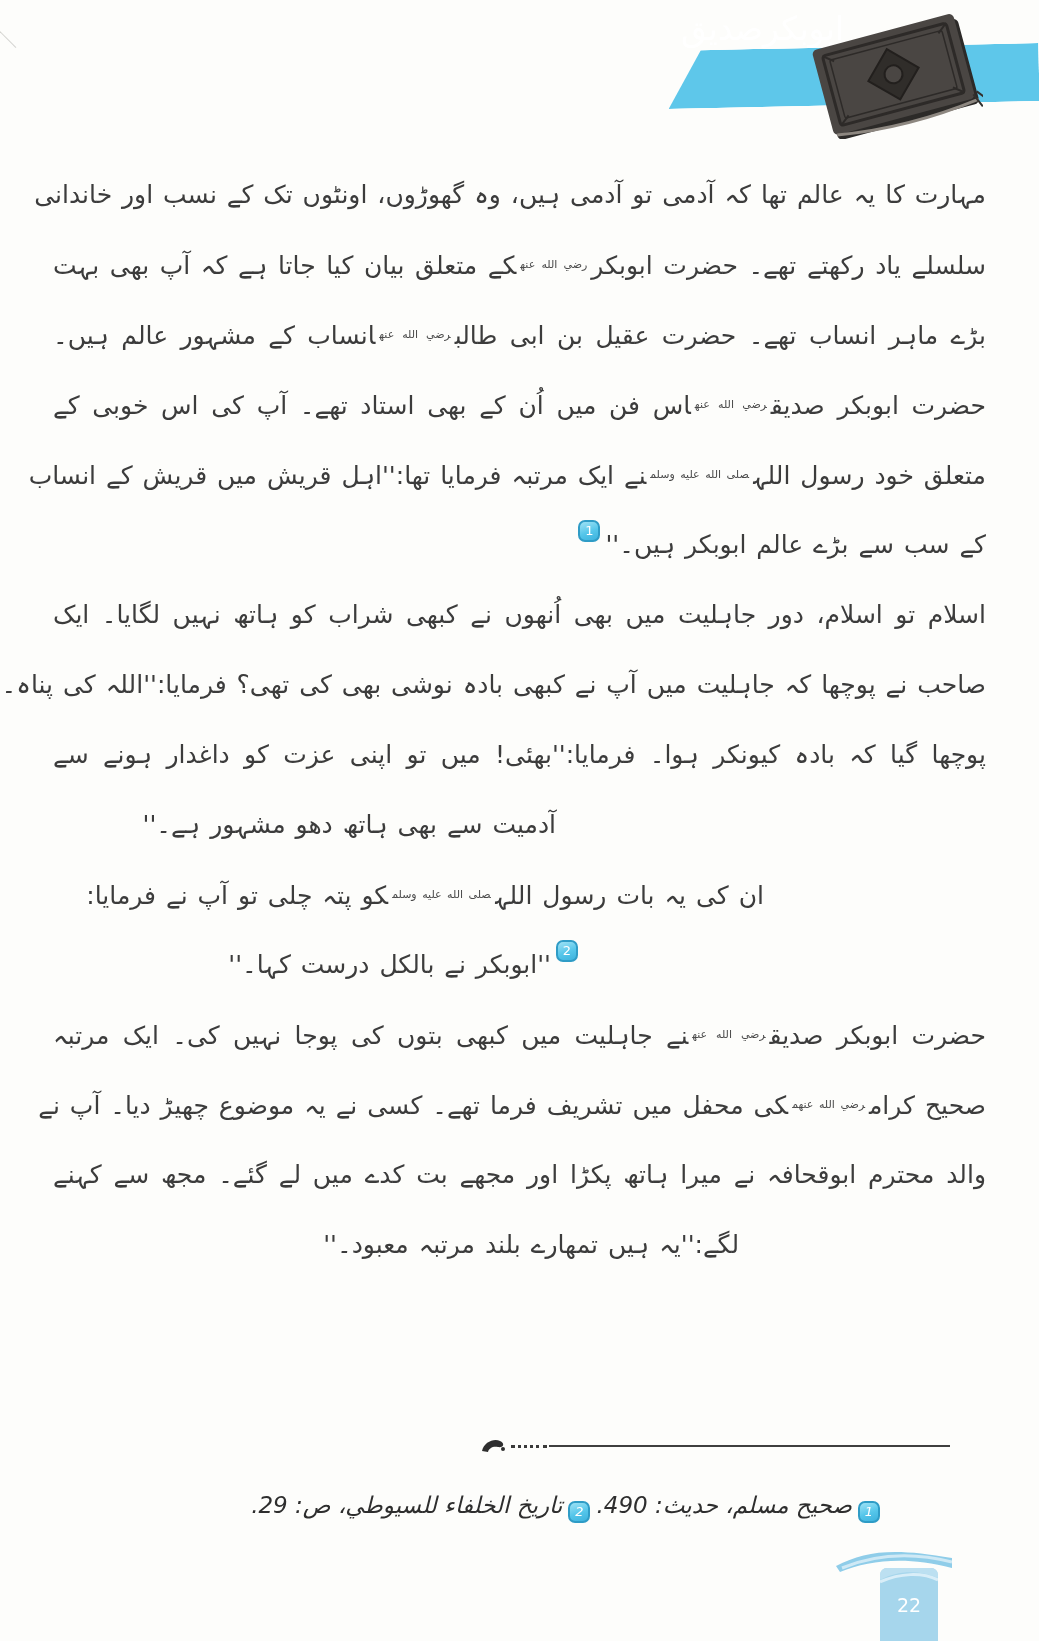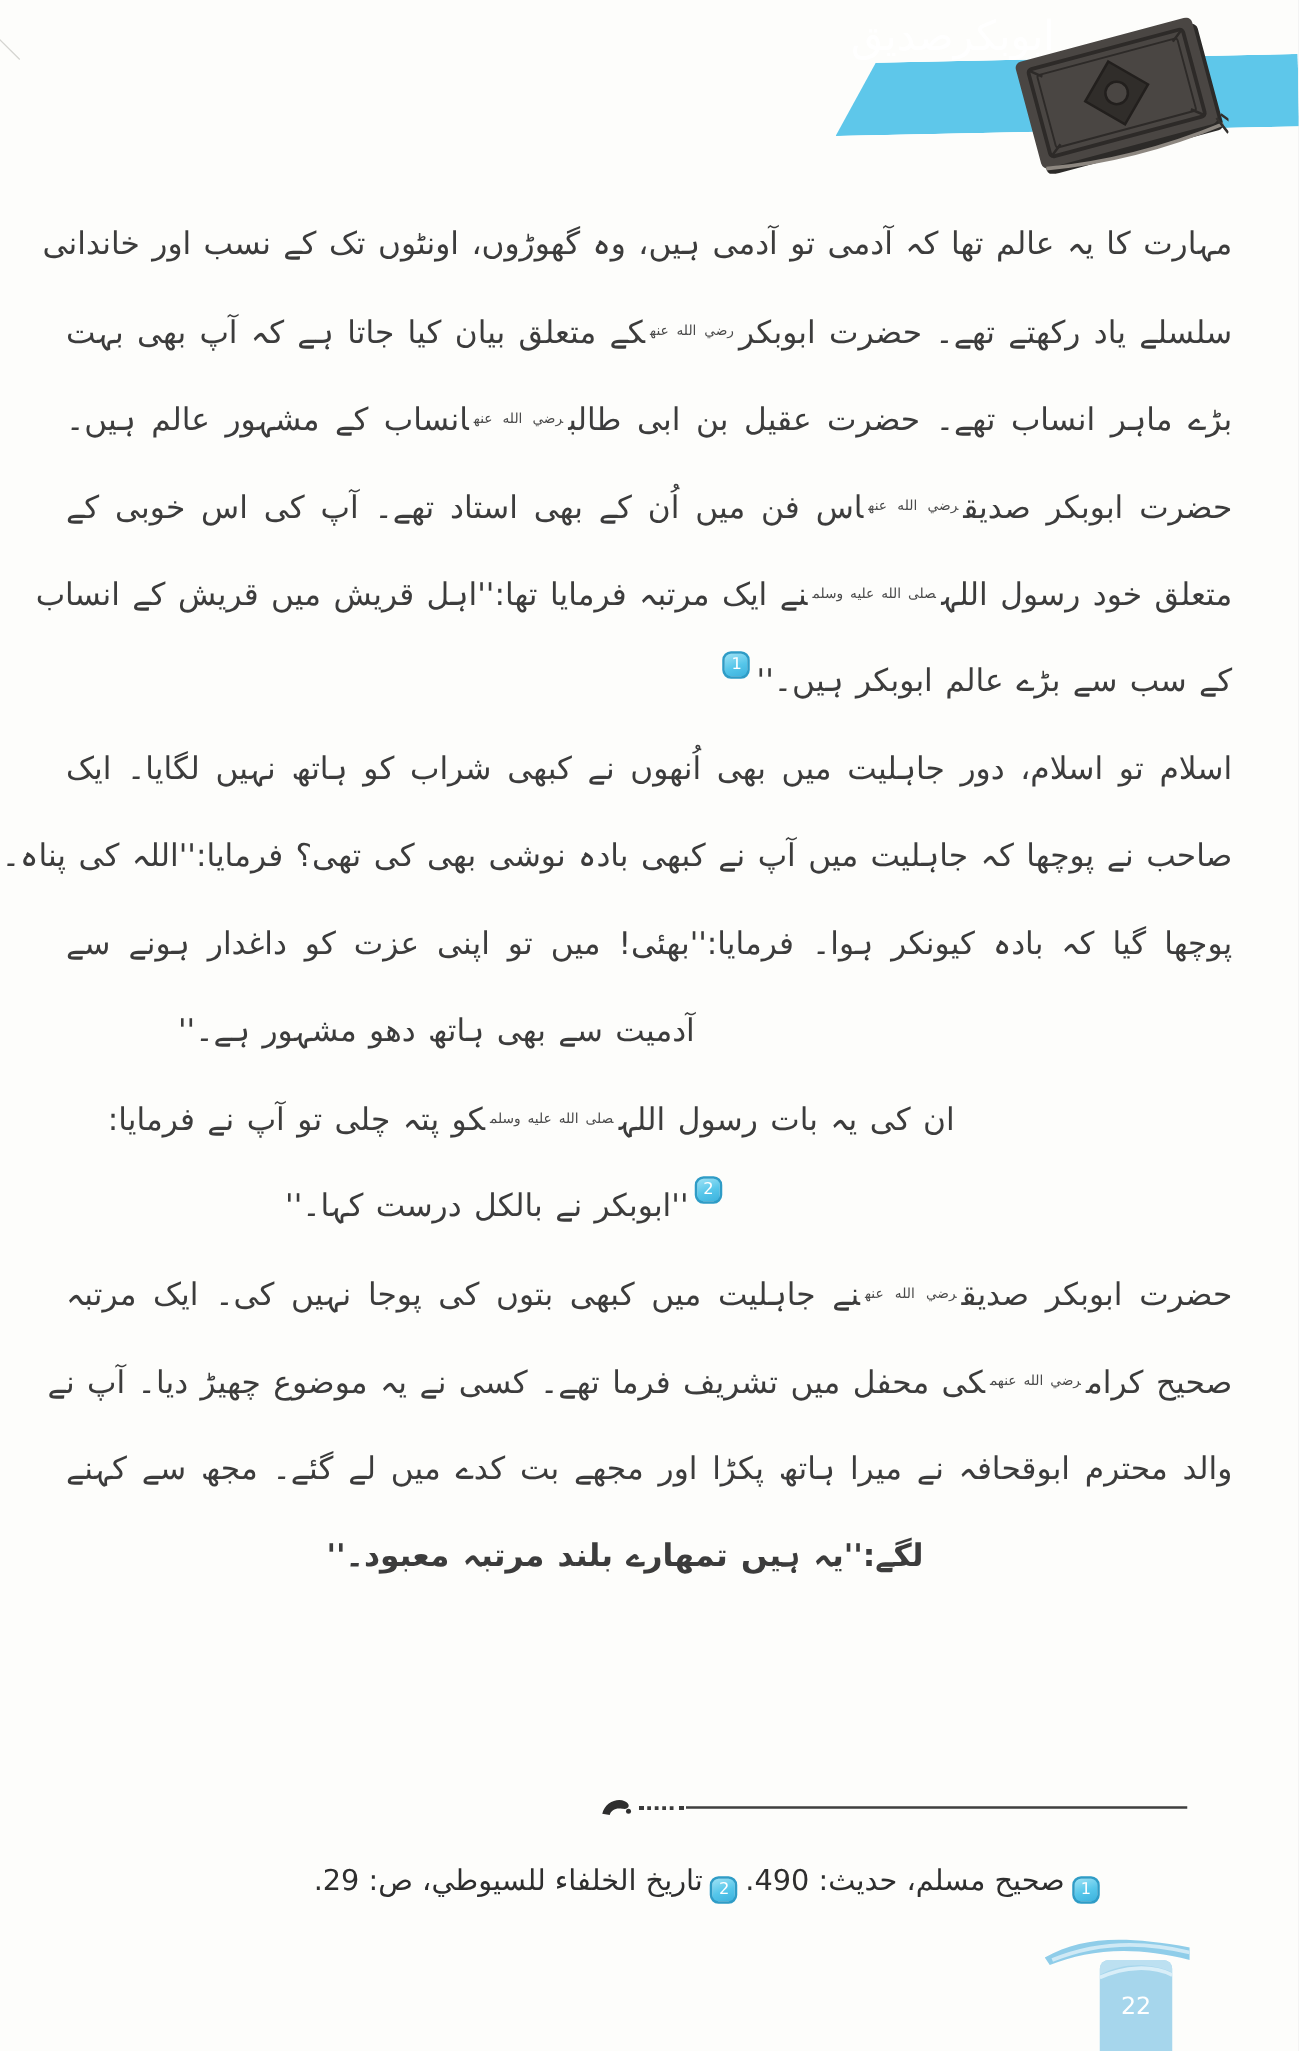--- a/index.html
+++ b/index.html
@@ -34,40 +34,40 @@
   .body-text{
     position:absolute;right:53px;top:160px;width:933px;
     color:#3c3c3c;font-size:25px;word-spacing:2px;
   }
   .line{height:70px;line-height:70px;white-space:nowrap;}
   .j{text-align:justify;text-align-last:justify;-moz-text-align-last:justify;}
   .e6 {text-align:right;}
   .e11{text-align:right;padding-right:430px;}
   .e12{text-align:right;padding-right:222px;}
   .e13{text-align:right;padding-right:403px;}
-  .e18{padding-right:247px;font-weight:bold;}
+  .e18{padding-right:247px;}
 
   .hon{font-size:11px;vertical-align:6px;margin:0 4px;letter-spacing:-0.5px;color:#4a4a4a;}
   .mk{
     display:inline-block;width:22px;height:22px;box-sizing:border-box;
     background:linear-gradient(160deg,#9fe2f5 0%,#55c6ea 55%,#3db2dd 100%);
     border:2px solid #2f9cc6;border-radius:7px;
     color:#fff;font-size:13px;line-height:18px;text-align:center;
     vertical-align:18px;margin:0 5px;white-space:nowrap;word-spacing:0;
   }
 
   
   .sep{position:absolute;left:480px;top:1437px;width:470px;height:18px;direction:ltr;
     display:flex;align-items:center;}
   .sep .dots{width:36px;border-bottom:3px dotted #3a3a3a;height:0;margin:0 2px 0 1px;}
   .sep .rule{flex:1;border-bottom:2px solid #3f3f3f;height:0;}
   .footnote{
     position:absolute;right:53px;top:1480px;width:880px;
     padding-right:100px;box-sizing:border-box;
-    text-align:right;color:#2e2e2e;font-size:23px;line-height:50px;white-space:nowrap;
+    text-align:right;color:#2e2e2e;font-size:23px;line-height:50px;white-space:nowrap;font-style:italic;
   }
   .footnote .mk{vertical-align:-3px;margin:0 6px;}
 
   
   .tab-swoosh{position:absolute;left:836px;top:1544px;width:116px;height:30px;}
   .page-tab{
     position:absolute;left:880px;top:1568px;width:58px;height:73px;
     background:#a6d6ec;border-radius:7px 7px 0 0;overflow:hidden;
   }
   .page-tab svg{position:absolute;left:0;top:0;}

